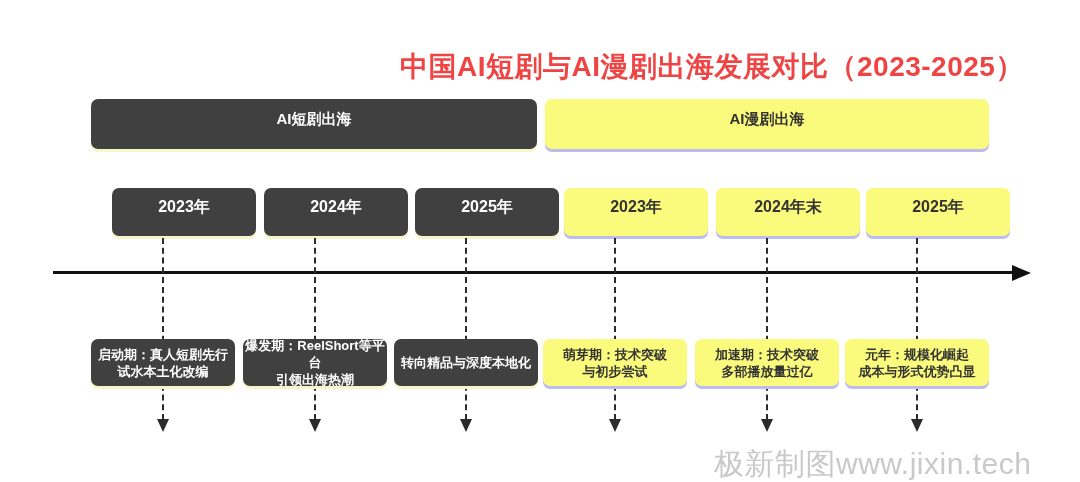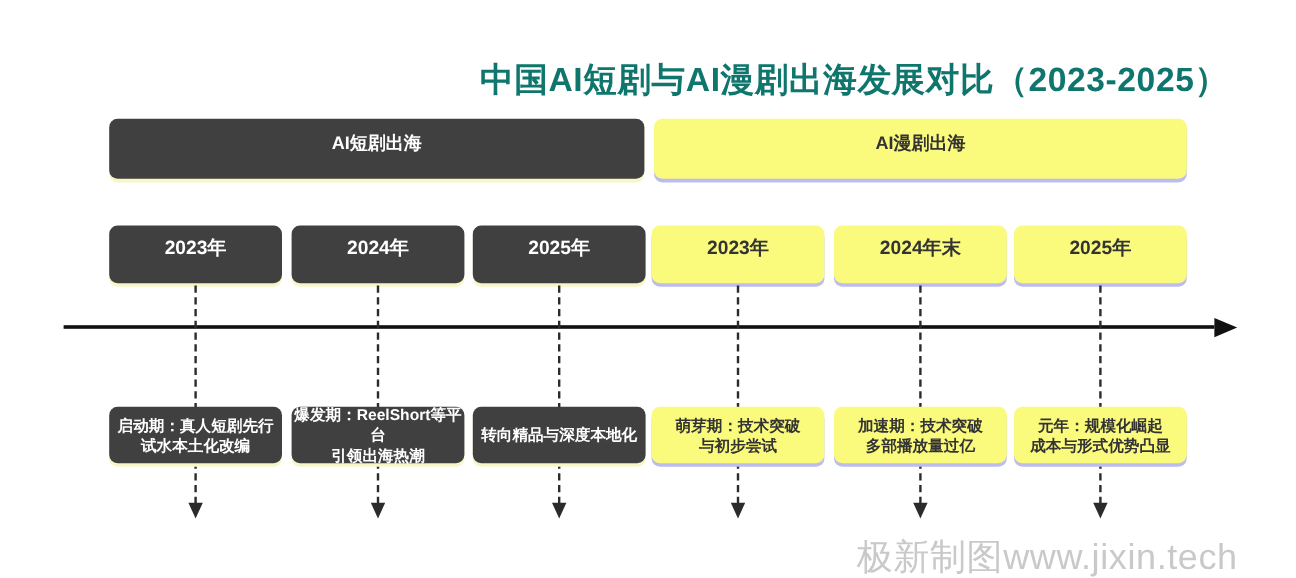--- a/index.html
+++ b/index.html
@@ -2,31 +2,31 @@
 <html><head>
 <meta charset="utf-8">
 <style>
   html,body{margin:0;padding:0;background:#fff;}
   .canvas{
     position:relative;width:1080px;height:482px;background:#ffffff;overflow:hidden;
     font-family:"Liberation Sans","DejaVu Sans",sans-serif;
   }
   .title{
     position:absolute;top:48px;left:400px;width:590px;
-    text-align:center;font-size:28px;font-weight:700;color:#0f766e;letter-spacing:.5px;
+    text-align:center;font-size:28px;font-weight:700;color:#ef4444;letter-spacing:.5px;
     white-space:nowrap;
   }
   .box{
     position:absolute;border-radius:7px;display:flex;flex-direction:column;
     align-items:center;justify-content:center;text-align:center;box-sizing:border-box;
   }
   .purple{background:#404040;color:#ffffff;box-shadow:0 3px 0 #f6f6c8;}
   .yellow{background:#fafa7d;color:#333333;box-shadow:0 3px 0 #bcbcf0;text-align:right;}
   .hdr{top:99px;height:50px;font-size:15px;font-weight:600;padding-bottom:10px;}
-  .yearbox{top:188px;height:48px;width:144px;font-size:16px;font-weight:700;padding-bottom:10px;}
+  .yearbox{top:188px;height:48px;width:144px;font-size:16px;font-weight:700;padding-bottom:10px;margin-left:21px;}
   .descbox{top:339px;height:47px;width:144px;font-size:13px;font-weight:600;line-height:17px;padding:2px;}
   .timeline-line{
     position:absolute;top:271px;left:53px;width:959px;height:3px;background:#111;
   }
   .timeline-head{
     position:absolute;top:265px;left:1012px;width:0;height:0;
     border-left:19px solid #111;border-top:8px solid transparent;border-bottom:8px solid transparent;
   }
   .dash{
     position:absolute;top:238px;height:182px;width:0;

